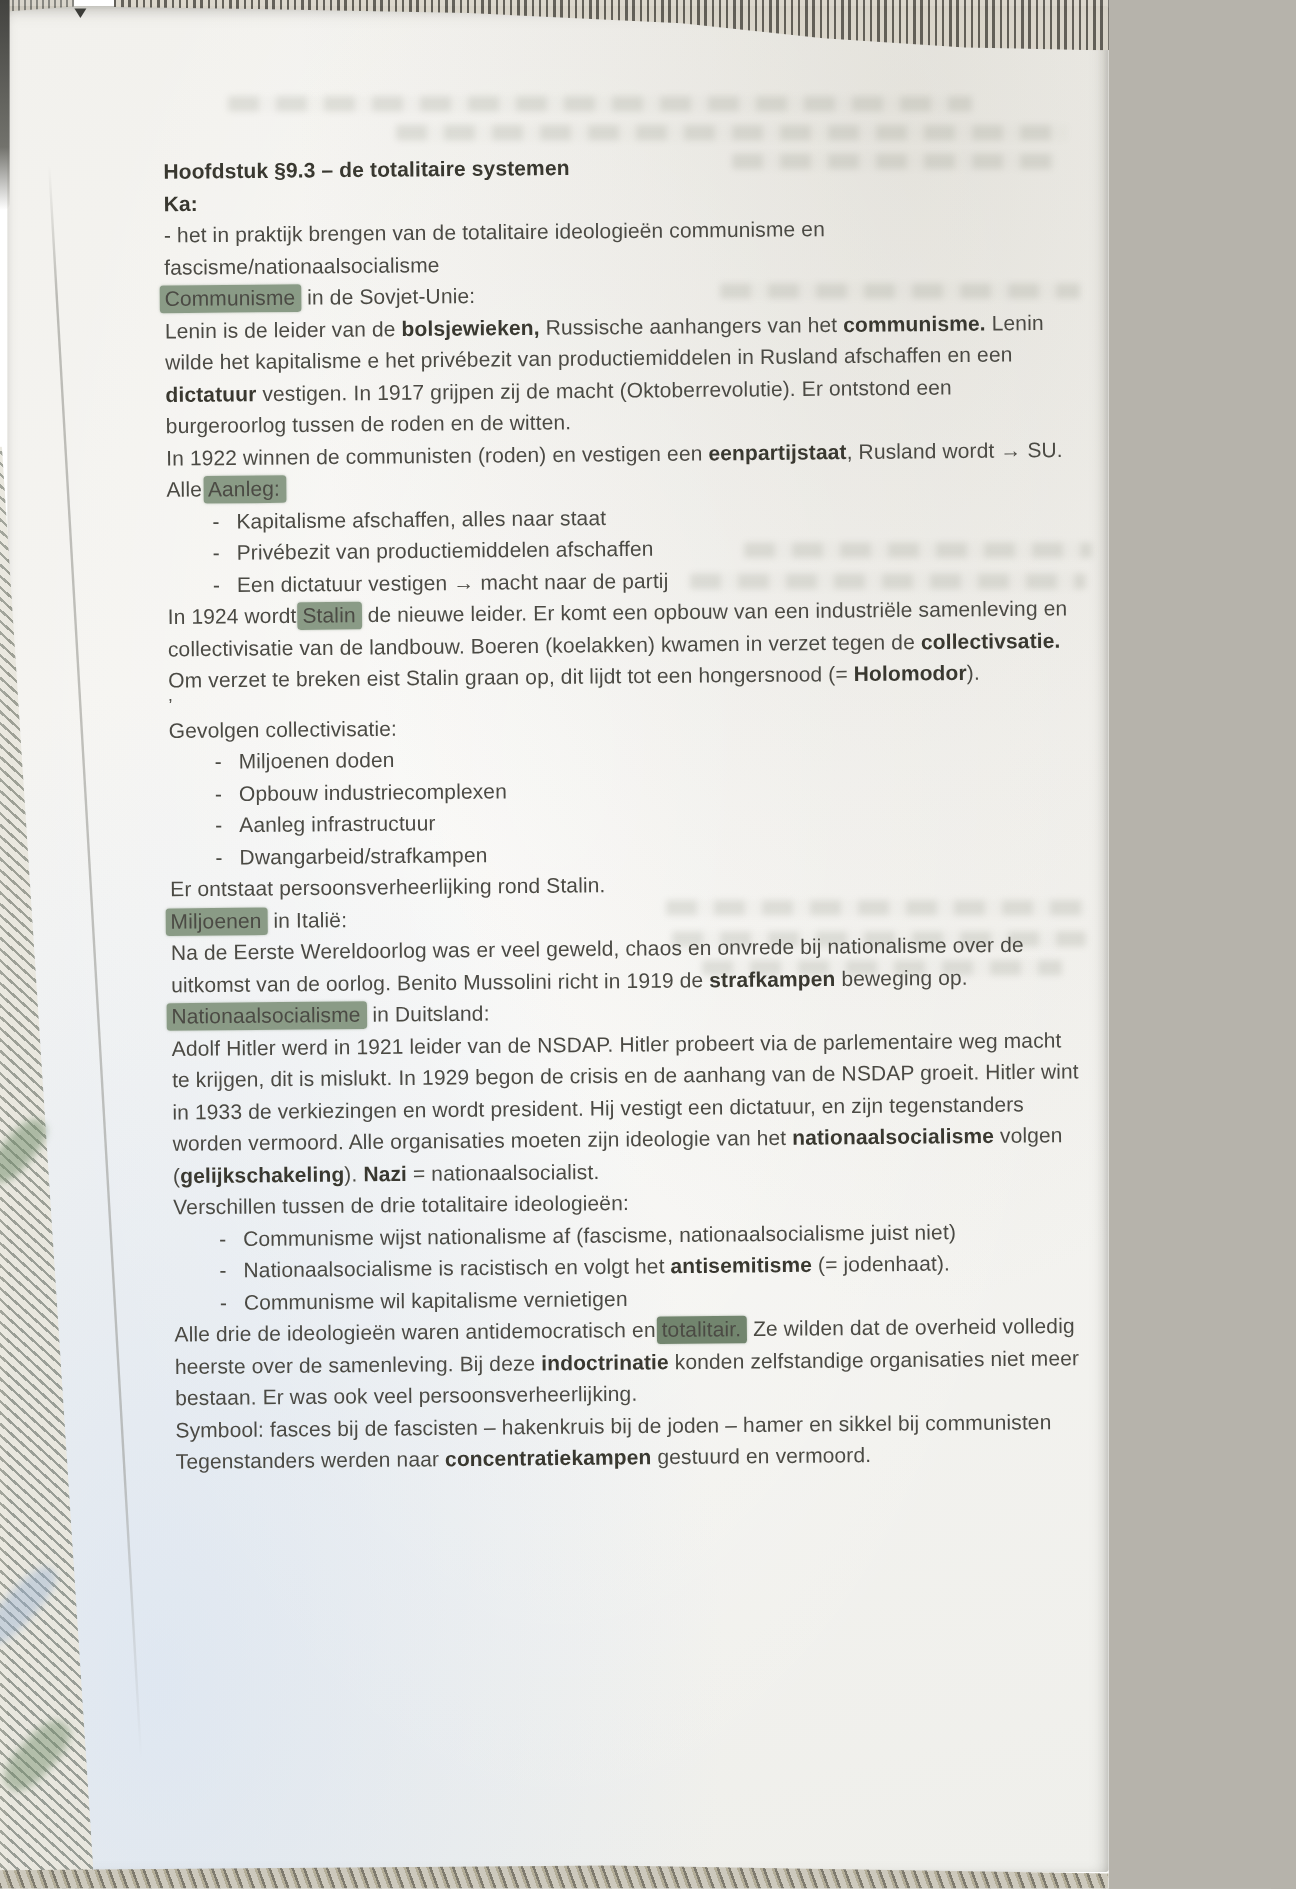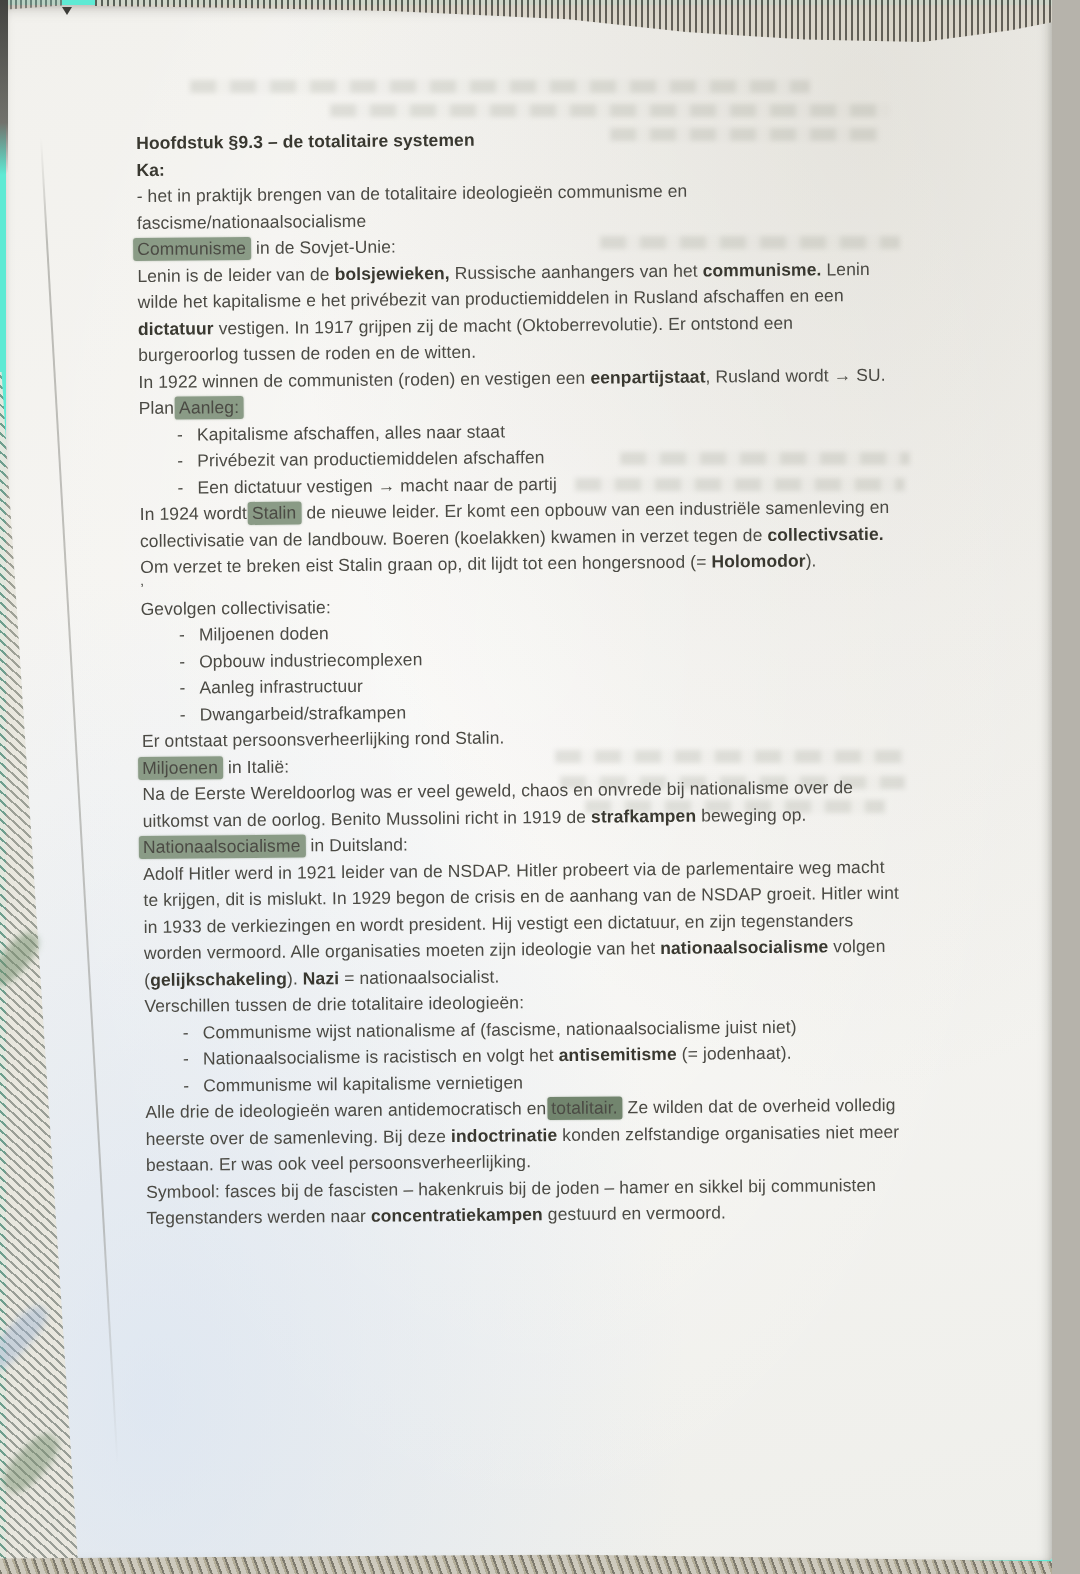--- a/index.html
+++ b/index.html
@@ -1,18 +1,18 @@
 <!DOCTYPE html>
 <html style="--paper: #f4f3ef; --ink: #4b4a44; --ink_bold: #393830; --marker: #8a9b86; --marker_strong: #72856e;"><head>
 <meta charset="utf-8">
 <style>
   html,body{margin:0;padding:0;background:#b6b3ab;}
   .photo{
-    position:relative;width:1052px;height:1574px;overflow:hidden;
-    background:#5eead4;font-family:"Liberation Sans","DejaVu Sans",sans-serif;
+    position:relative;width:924px;height:1574px;overflow:hidden;
+    background:#ffffff;font-family:"Liberation Sans","DejaVu Sans",sans-serif;
   }
   
   .paper{
     position:absolute;left:6px;top:5px;right:0;bottom:14px;border-radius:2px;
     background:
       radial-gradient(ellipse at 14% 90%, rgba(208,223,244,.55), transparent 42%),
       radial-gradient(ellipse at 82% 6%, rgba(188,184,170,.28), transparent 48%),
       radial-gradient(ellipse at 50% 40%, rgba(255,255,255,.5), transparent 70%),
       linear-gradient(168deg,#f2f1ed,#f6f5f2 45%,#efefeb);
     box-shadow: inset -7px 0 14px -8px rgba(90,90,80,.55),
@@ -121,21 +121,21 @@
   <div class="streak streak-b" data-name="marker-smudge"></div>
   <div class="streak streak-c" data-name="blue-smudge"></div>
   <div class="bottom-edge" data-name="page-stack-bottom-edge"></div>
   <div class="crease" data-name="paper-crease-line"></div>
   <div class="mark-arrow" data-name="small-corner-mark"></div>
 
   <div class="doc" data-name="document-content">
       <p data-name="chapter-header"><span class="b" data-name="text-run">Hoofdstuk §9.3 – de totalitaire systemen</span><br><span class="b" data-name="text-run">Ka:</span><br><span data-name="text-run">- het in praktijk brengen van de totalitaire ideologieën communisme en</span><br><span data-name="text-run">fascisme/nationaalsocialisme</span></p>
       <p data-name="communisme-section-title"><span class="hl" data-name="highlighted-text-run">Communisme</span><span data-name="text-run"> in de Sovjet-Unie:</span></p>
       <p data-name="lenin-paragraph"><span data-name="text-run">Lenin is de leider van de </span><span class="b" data-name="text-run">bolsjewieken,</span><span data-name="text-run"> Russische aanhangers van het </span><span class="b" data-name="text-run">communisme.</span><span data-name="text-run"> Lenin</span><br><span data-name="text-run">wilde het kapitalisme e het privébezit van productiemiddelen in Rusland afschaffen en een</span><br><span class="b" data-name="text-run">dictatuur</span><span data-name="text-run"> vestigen. In 1917 grijpen zij de macht (Oktoberrevolutie). Er ontstond een</span><br><span data-name="text-run">burgeroorlog tussen de roden en de witten.</span><br><span data-name="text-run">In 1922 winnen de communisten (roden) en vestigen een </span><span class="b" data-name="text-run">eenpartijstaat</span><span data-name="text-run">, Rusland wordt → SU.</span></p>
-      <p data-name="plan-lenin-title"><span data-name="text-run">Plan </span><span class="hl" data-name="highlighted-text-run">Aanleg:</span></p>
+      <p data-name="plan-lenin-title"><span data-name="text-run">Alle </span><span class="hl" data-name="highlighted-text-run">Aanleg:</span></p>
       <div class="ul" data-name="plan-lenin-list">
         <div class="li" data-name="bullet-item">
           <span class="dash" data-name="bullet-marker">-</span>
           <span data-name="bullet-text"><span data-name="text-run">Kapitalisme afschaffen, alles naar staat</span></span>
         </div>
         <div class="li" data-name="bullet-item">
           <span class="dash" data-name="bullet-marker">-</span>
           <span data-name="bullet-text"><span data-name="text-run">Privébezit van productiemiddelen afschaffen</span></span>
         </div>
         <div class="li" data-name="bullet-item">

